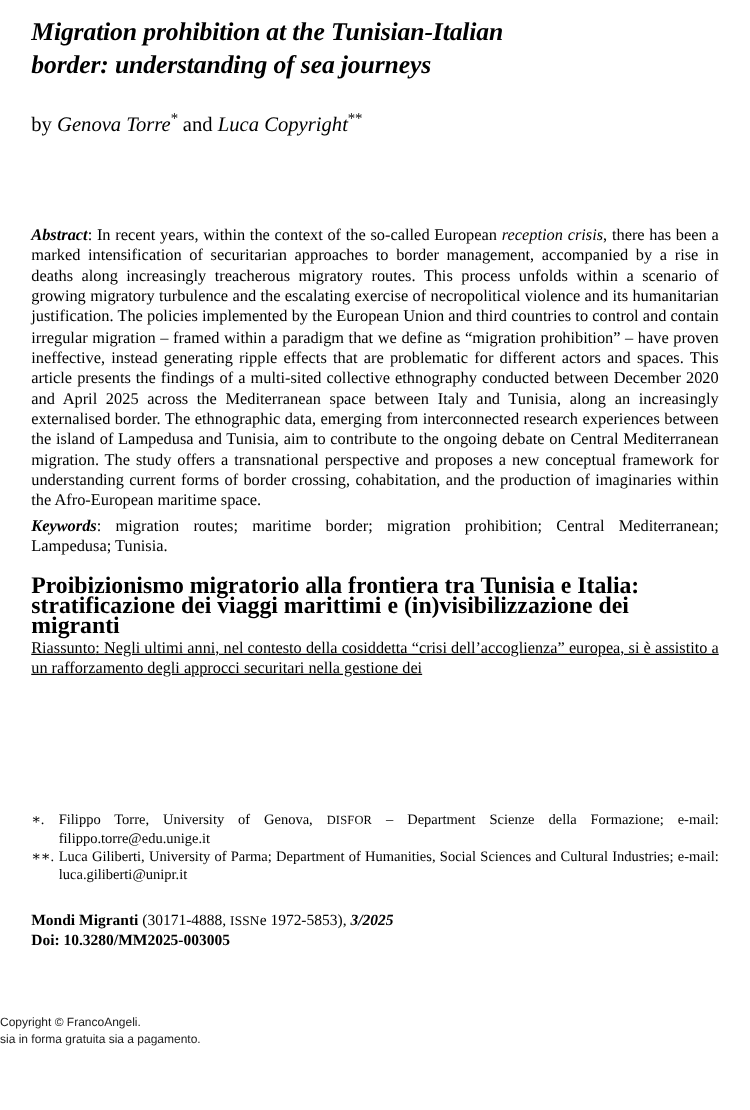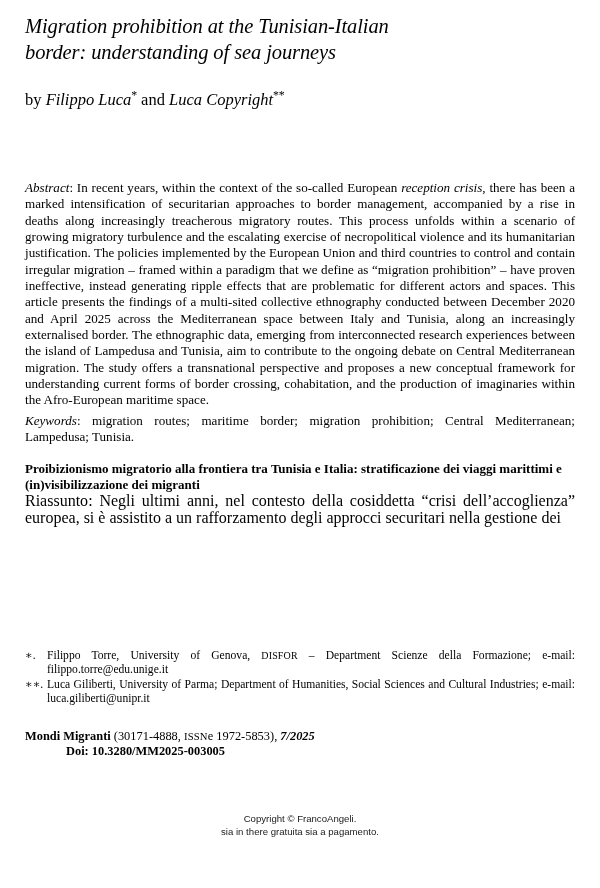--- a/index.html
+++ b/index.html
@@ -27,21 +27,21 @@
 
   .content {
     position: absolute;
     left: 25px;
     top: 14px;
     width: 550px;
   }
 
   
   .title {
-    font-weight: normal;
+    font-weight: bold;
     font-style: italic;
     font-size: 20.5px;
     line-height: 25.5px;
     letter-spacing: -0.1px;
     margin: 0;
     width: 540px;
   }
   .title .tline { display: block; white-space: nowrap; }
 
   
@@ -65,41 +65,42 @@
   }
   .para {
     margin: 0;
     font-size: 13.1px;
     line-height: 16.35px;
     text-align: justify;
     text-justify: inter-word;
     hyphens: manual;
   }
   .para .lead {
-    font-weight: normal;
+    font-weight: bold;
     font-style: italic;
   }
   .para em { font-style: italic; }
 
   .kw { margin-top: 4px; }
 
   
   .ital-head {
     margin: 0;
     padding-top: 15px;
-    font-size: 13px;
+    font-size: 19px;
     line-height: 16.35px;
     font-weight: bold;
     text-align: left;
   }
   .riassunto {
     margin: 0;
-    font-size: 16px;
+    font-size: 13px;
     line-height: 16.35px;
     text-align: justify;
+    text-decoration: underline;
   }
 
   
   .footnotes {
     position: absolute;
     left: 25px;
     top: 649px;
     width: 550px;
   }
   .fn {
@@ -128,50 +129,49 @@
   .cite {
     position: absolute;
     left: 25px;
     top: 729px;
     width: 550px;
     font-size: 12.4px;
     line-height: 15.2px;
   }
   .cite .jname { font-weight: bold; }
   .cite .issue { font-style: italic; font-weight: bold; }
-  .cite .doi { font-weight: bold; margin-left: 41px; }
+  .cite .doi { font-weight: bold; }
   .cite .line { display: block; }
 
   
   .copyfooter {
     position: absolute;
     left: 0;
     top: 812px;
     width: 600px;
-    text-align: center;
     font-family: "Liberation Sans", "DejaVu Sans", sans-serif;
     font-size: 9.6px;
     line-height: 13.2px;
     color: #1a1a1a;
   }
   .copyfooter span { display: block; }
 </style>
 </head>
 <body>
 
 <div class="page">
 
   <div class="content">
 
     <h1 class="title">
       <span class="tline">Migration prohibition at the Tunisian-Italian</span>
       <span class="tline">border: understanding of sea journeys</span>
     </h1>
 
-    <p class="byline"><span>by </span><span class="au">Filippo Luca</span><sup>*</sup><span> and </span><span class="au">Luca Copyright</span><sup>**</sup></p>
+    <p class="byline"><span>by </span><span class="au">Genova Torre</span><sup>*</sup><span> and </span><span class="au">Luca Copyright</span><sup>**</sup></p>
 
     <div class="absblock">
 
       <p class="para"><span class="lead">Abstract</span><span>: </span><span>In recent years, within the context of the so-called European </span><em>reception crisis</em><span>, there has been a marked intensification of securitarian approaches to border management, accompanied by a rise in deaths along increasingly treacherous migratory routes. This process unfolds within a scenario of growing migratory turbulence and the escalating exercise of necropolitical violence and its humanitarian justification. The policies implemented by the European Union and third countries to control and contain irregular migration – framed within a paradigm that we define as “migration prohibition” – have proven ineffective, instead generating ripple effects that are problematic for different actors and spaces. This article presents the findings of a multi-sited collective ethnography conducted between December 2020 and April 2025 across the Mediterranean space between Italy and Tunisia, along an increasingly externalised border. The ethnographic data, emerging from interconnected research experiences between the island of Lampedusa and Tunisia, aim to contribute to the ongoing debate on Central Mediterranean migration. The study offers a transnational perspective and proposes a new conceptual framework for understanding current forms of border crossing, cohabitation, and the production of imaginaries within the Afro-European maritime space.</span></p>
 
       <p class="para kw"><span class="lead">Keywords</span><span>: </span><span>migration routes; maritime border; migration prohibition; Central Mediterranean; Lampedusa; Tunisia.</span></p>
 
       <p class="ital-head">Proibizionismo migratorio alla frontiera tra Tunisia e Italia: stratificazione dei viaggi marittimi e (in)visibilizzazione dei migranti</p>
 
       <p class="riassunto"><span class="lead">Riassunto</span><span>: </span><span>Negli ultimi anni, nel contesto della cosiddetta “crisi dell’accoglienza” europea, si è assistito a un rafforzamento degli approcci securitari nella gestione dei</span></p>
@@ -181,22 +181,22 @@
 
   <div class="footnotes">
 
     <p class="fn"><span class="mark">∗.</span><span>Filippo Torre, University of Genova, </span><span class="smallcaps">DISFOR</span><span> – Department Scienze della Formazione; e-mail: filippo.torre@edu.unige.it</span></p>
 
     <p class="fn"><span class="mark">∗∗.</span><span>Luca Giliberti, University of Parma; Department of Humanities, Social Sciences and Cultural Industries; e-mail: luca.giliberti@unipr.it</span><span class="smallcaps"></span><span></span></p>
 
   </div>
 
   <div class="cite">
-    <span class="line"><span class="jname">Mondi Migranti</span><span> (30171-4888, </span><span class="smallcaps">ISSN</span><span>e 1972-5853), </span><span class="issue">7/2025</span></span>
+    <span class="line"><span class="jname">Mondi Migranti</span><span> (30171-4888, </span><span class="smallcaps">ISSN</span><span>e 1972-5853), </span><span class="issue">3/2025</span></span>
     <span class="line doi">Doi: 10.3280/MM2025-003005</span>
   </div>
 
   <div class="copyfooter">
     <span>Copyright © FrancoAngeli.</span>
-    <span>sia in there gratuita sia a pagamento.</span>
+    <span>sia in forma gratuita sia a pagamento.</span>
   </div>
 
 </div>
 
 </body></html>

